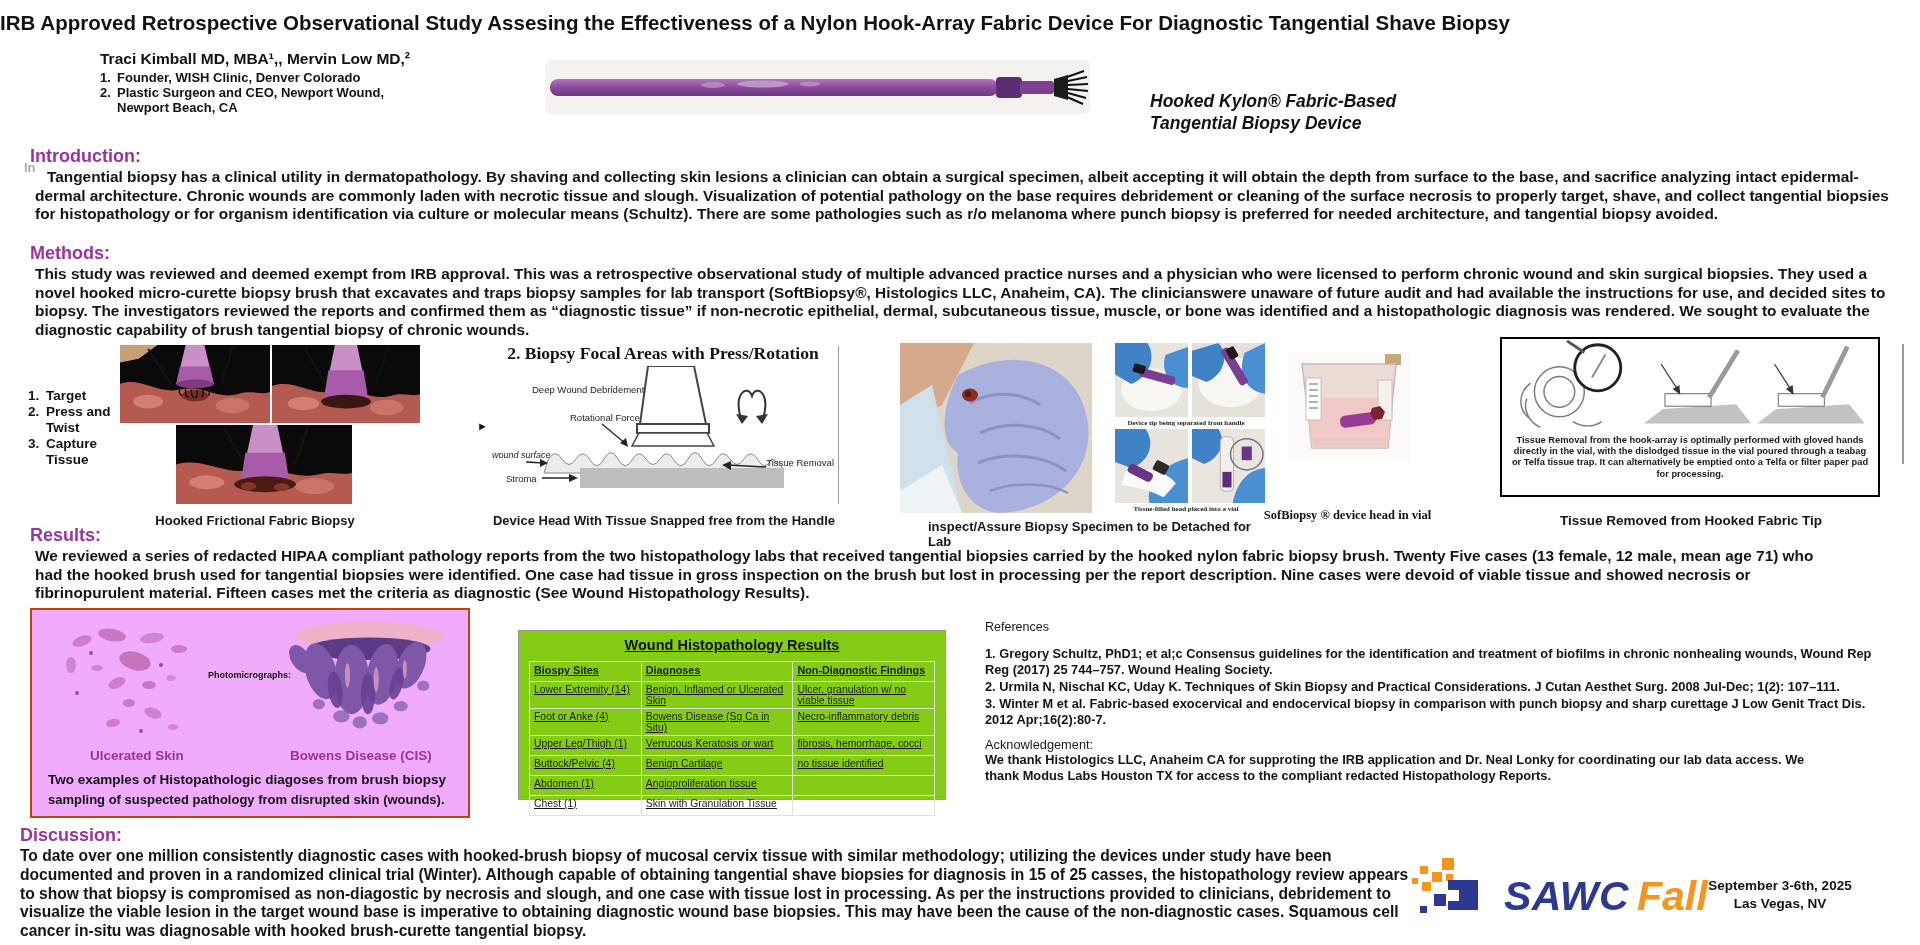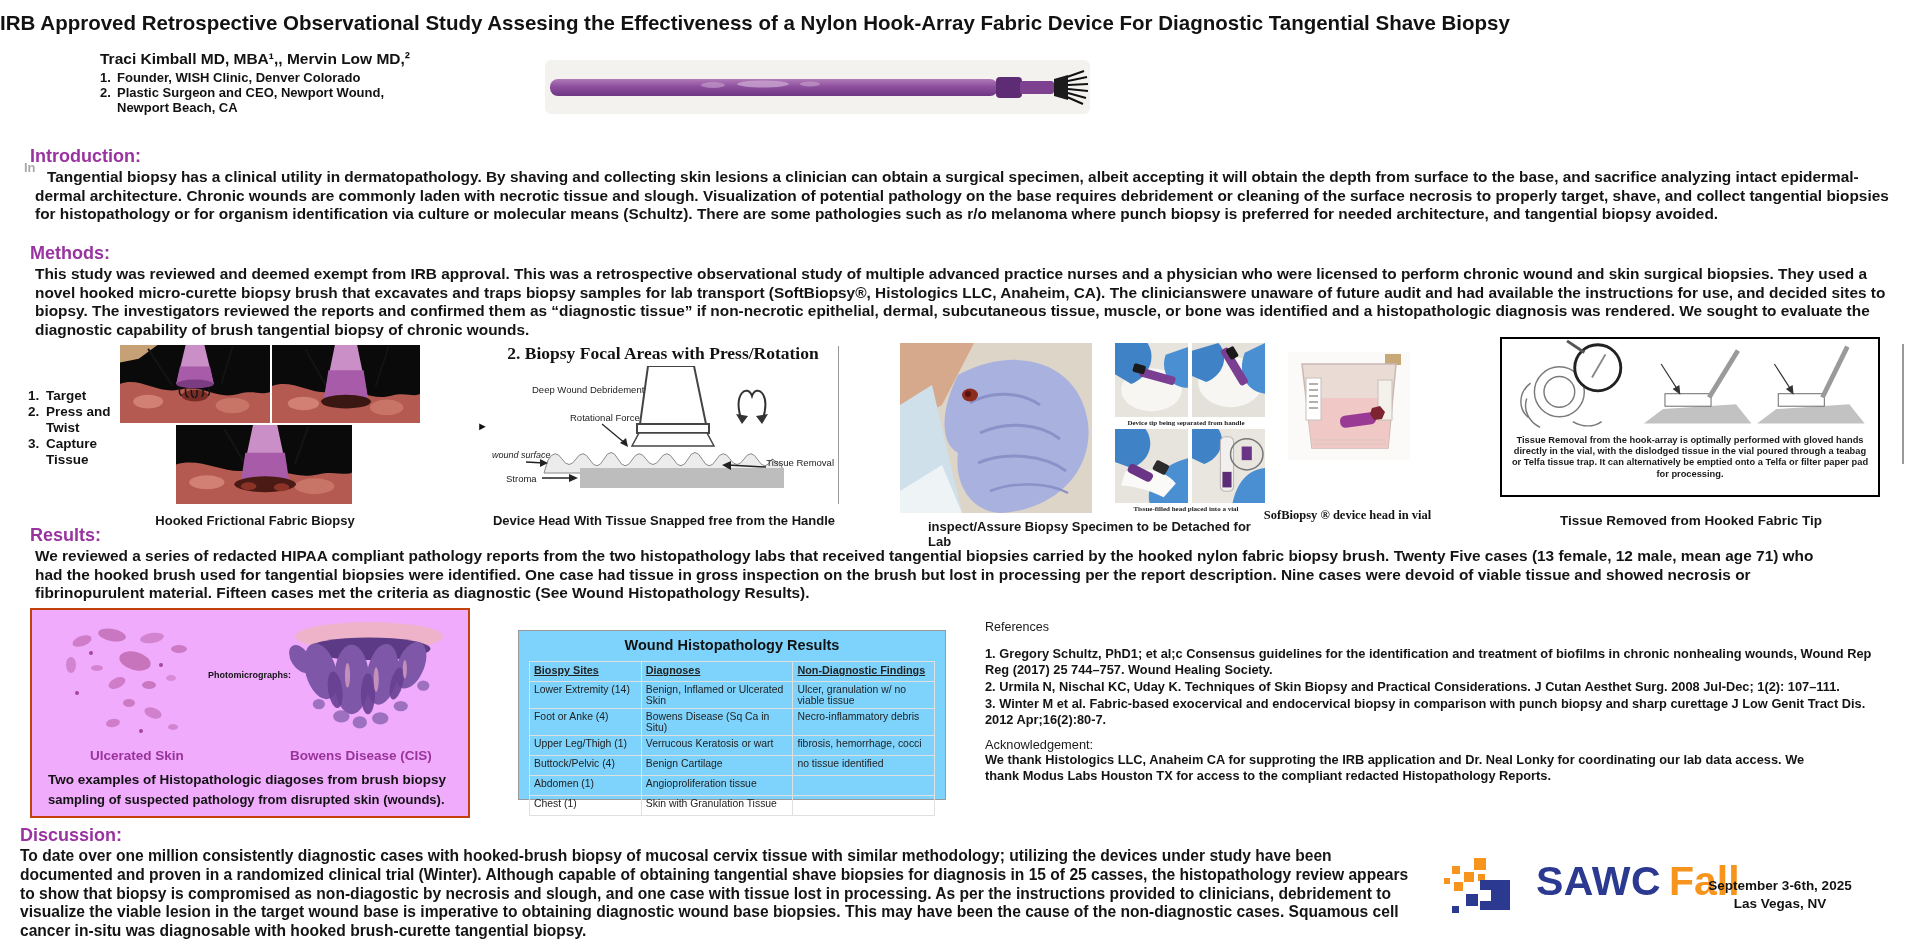--- a/index.html
+++ b/index.html
@@ -62,20 +62,24 @@
     <g stroke="#111" stroke-width="2">
       <line x1="519" y1="10" x2="536" y2="4"></line>
         <line x1="520" y1="14" x2="539" y2="10"></line>
       <line x1="520" y1="18" x2="540" y2="17"></line>
         <line x1="520" y1="22" x2="540" y2="24"></line>
       <line x1="520" y1="26" x2="538" y2="31"></line>
         <line x1="519" y1="30" x2="535" y2="37"></line>
     </g>
   </svg>
 
+  <div class="abs b" style="left:1150px;top:90px;font-size:17.5px;font-style:italic;line-height:22px;">
+    <div>Hooked Kylon® Fabric-Based</div>
+    <div>Tangential Biopsy Device</div>
+  </div>
 
   <div class="abs head" style="left:30px;top:146px;">Introduction:</div>
   <div class="abs" style="left:24px;top:160px;font-size:13px;font-weight:bold;color:#aaa;">In</div>
   <div class="abs bodytxt" style="left:35px;top:168px;width:1858px;text-indent:12px;">Tangential biopsy has a clinical utility in dermatopathology.  By shaving and collecting skin lesions a clinician can obtain a surgical specimen, albeit accepting it will obtain the depth from surface to the base, and sacrifice analyzing intact epidermal-dermal architecture.  Chronic wounds are commonly laden with necrotic tissue and slough.  Visualization of potential pathology on the base requires debridement or cleaning of the surface necrosis to properly target, shave, and collect tangential biopsies for histopathology or for organism identification via culture or molecular means (Schultz).  There are some pathologies such as r/o melanoma where punch biopsy is preferred for needed architecture, and tangential biopsy avoided.</div>
 
   <div class="abs head" style="left:30px;top:243px;">Methods:</div>
   <div class="abs bodytxt" style="left:35px;top:265px;width:1858px;">This study was reviewed and deemed exempt from IRB approval.  This was a retrospective observational study of multiple advanced practice nurses and a physician who were licensed to perform chronic wound and skin surgical biopsies. They used a novel hooked micro-curette biopsy brush that excavates and traps biopsy samples for lab transport (SoftBiopsy®, Histologics LLC, Anaheim, CA).  The clinicianswere unaware of future audit and had available the instructions for use, and decided sites to biopsy.   The investigators reviewed the reports and confirmed them as “diagnostic tissue” if non-necrotic epithelial, dermal, subcutaneous tissue, muscle, or bone was identified and a histopathologic diagnosis was rendered.   We sought to evaluate the diagnostic capability of brush tangential biopsy of chronic wounds.</div>
 
   <div class="abs" style="left:28px;top:388px;width:100px;font-size:13.5px;font-weight:bold;line-height:16px;">
     <div style="display:flex;">
@@ -328,21 +332,21 @@
           <ellipse cx="92" cy="60" rx="2.5" ry="12"></ellipse>
           <ellipse cx="120" cy="50" rx="2" ry="9"></ellipse>
         </g>
     </svg>
     <div class="abs purplelabel" style="left:58px;top:138px;">Ulcerated Skin</div>
     <div class="abs purplelabel" style="left:258px;top:138px;">Bowens Disease (CIS)</div>
     <div class="abs b" style="left:16px;top:162px;font-size:13.5px;">Two examples of Histopathologic diagoses from brush biopsy</div>
     <div class="abs b" style="left:16px;top:182px;font-size:13px;">sampling of suspected pathology from disrupted skin (wounds).</div>
   </div>
 
-  <div class="abs" style="left:518px;top:630px;width:428px;height:170px;border:1px solid #999;background:#7dd3fc;box-sizing:border-box;">
+  <div class="abs" style="left:518px;top:630px;width:428px;height:170px;border:1px solid #999;background:#84cc16;box-sizing:border-box;text-decoration:underline;">
     <div class="b" style="text-align:center;font-size:14.5px;margin-top:6px;">Wound Histopathology Results</div>
     <table class="histo" style="margin:8px 0 0 10px;width:406px;">
       <colgroup>
           <col style="width:112px;">
           <col style="width:152px;">
           <col style="width:142px;">
         </colgroup>
       <thead>
         <tr>
           <th>Biospy Sites</th>
@@ -389,21 +393,21 @@
   <div class="abs reftext" style="left:985px;top:646px;width:900px;">1. Gregory Schultz, PhD1; et al;c Consensus guidelines for the identification and treatment of biofilms in chronic nonhealing wounds,  Wound Rep Reg (2017) 25 744–757. Wound Healing Society.</div>
   <div class="abs reftext" style="left:985px;top:679px;width:900px;">2. Urmila N, Nischal KC, Uday K. Techniques of Skin Biopsy and Practical Considerations. J Cutan Aesthet Surg. 2008 Jul-Dec; 1(2): 107–111.</div>
   <div class="abs reftext" style="left:985px;top:696px;width:900px;">3. Winter M et al. Fabric-based exocervical and endocervical biopsy in comparison with punch biopsy and sharp curettage J Low Genit Tract Dis. 2012 Apr;16(2):80-7.</div>
 
   <div class="abs" style="left:985px;top:737px;font-size:12.8px;color:#1a1a1a;">Acknowledgement:</div>
   <div class="abs reftext" style="left:985px;top:752px;width:820px;line-height:16px;">We thank Histologics LLC, Anaheim CA for supproting the IRB application and Dr. Neal Lonky for coordinating our lab data access. We thank Modus Labs Houston TX for access to the compliant redacted Histopathology Reports.</div>
 
   <div class="abs head" style="left:20px;top:825px;">Discussion:</div>
   <div class="abs b" style="left:20px;top:847px;width:1390px;font-size:15.6px;line-height:18.8px;color:#141414;">To date over one million consistently diagnostic cases with hooked-brush biopsy of mucosal cervix tissue with similar methodology; utilizing the devices under study have been documented and proven in a randomized clinical trial (Winter).  Although capable of obtaining tangential shave biopsies for diagnosis in 15 of 25 casses, the histopathology review appears to show that biopsy is compromised as non-diagostic by necrosis and slough, and one case with tissue lost in processing.  As per the instructions provided to clinicians, debridement to visualize the viable lesion in the target wound base is imperative to obtaining diagnostic wound base biopsies. This may have been the cause of the non-diagnostic cases. Squamous cell cancer in-situ was diagnosable with hooked brush-curette tangential biopsy.</div>
 
-  <div class="abs" style="left:1444px;top:858px;display:flex;align-items:flex-start;">
+  <div class="abs" style="left:1412px;top:858px;display:flex;align-items:flex-end;font-style:italic;">
     <svg width="84" height="62" viewBox="0 0 84 62">
       <g fill="#f7941e">
         <rect x="30" y="0" width="12" height="12"></rect>
           <rect x="8" y="8" width="8" height="8"></rect>
         <rect x="20" y="14" width="10" height="10"></rect>
           <rect x="34" y="16" width="7" height="7"></rect>
         <rect x="0" y="20" width="6" height="6"></rect>
           <rect x="10" y="24" width="9" height="9"></rect>
       </g>
       <g fill="#2b3990">

